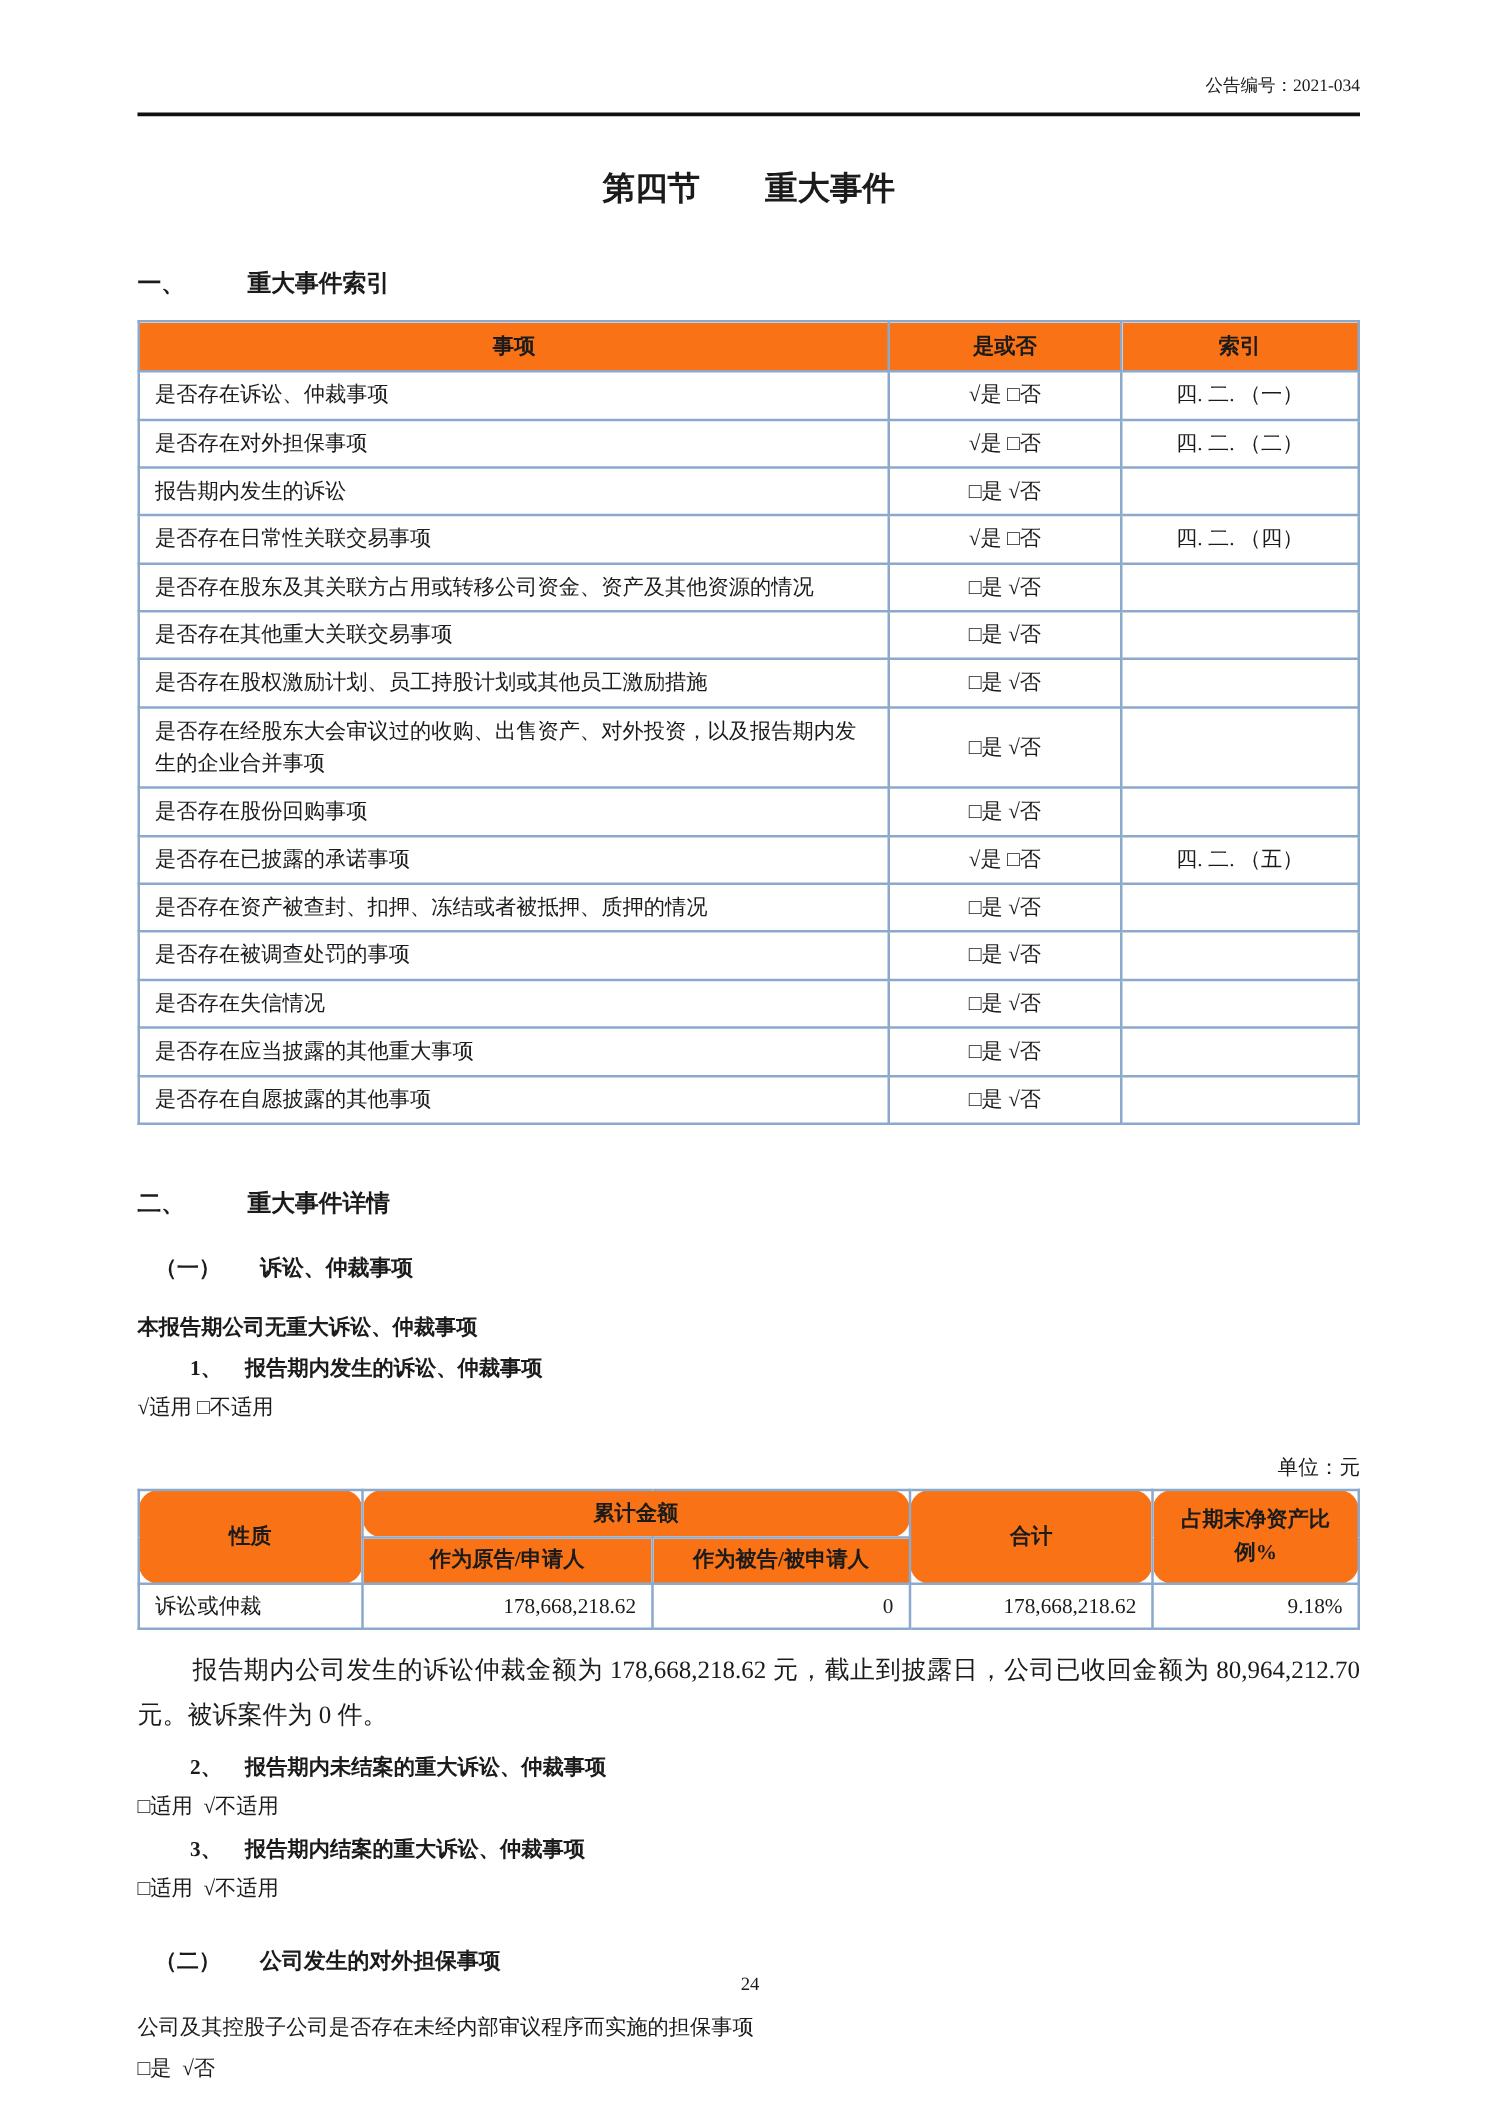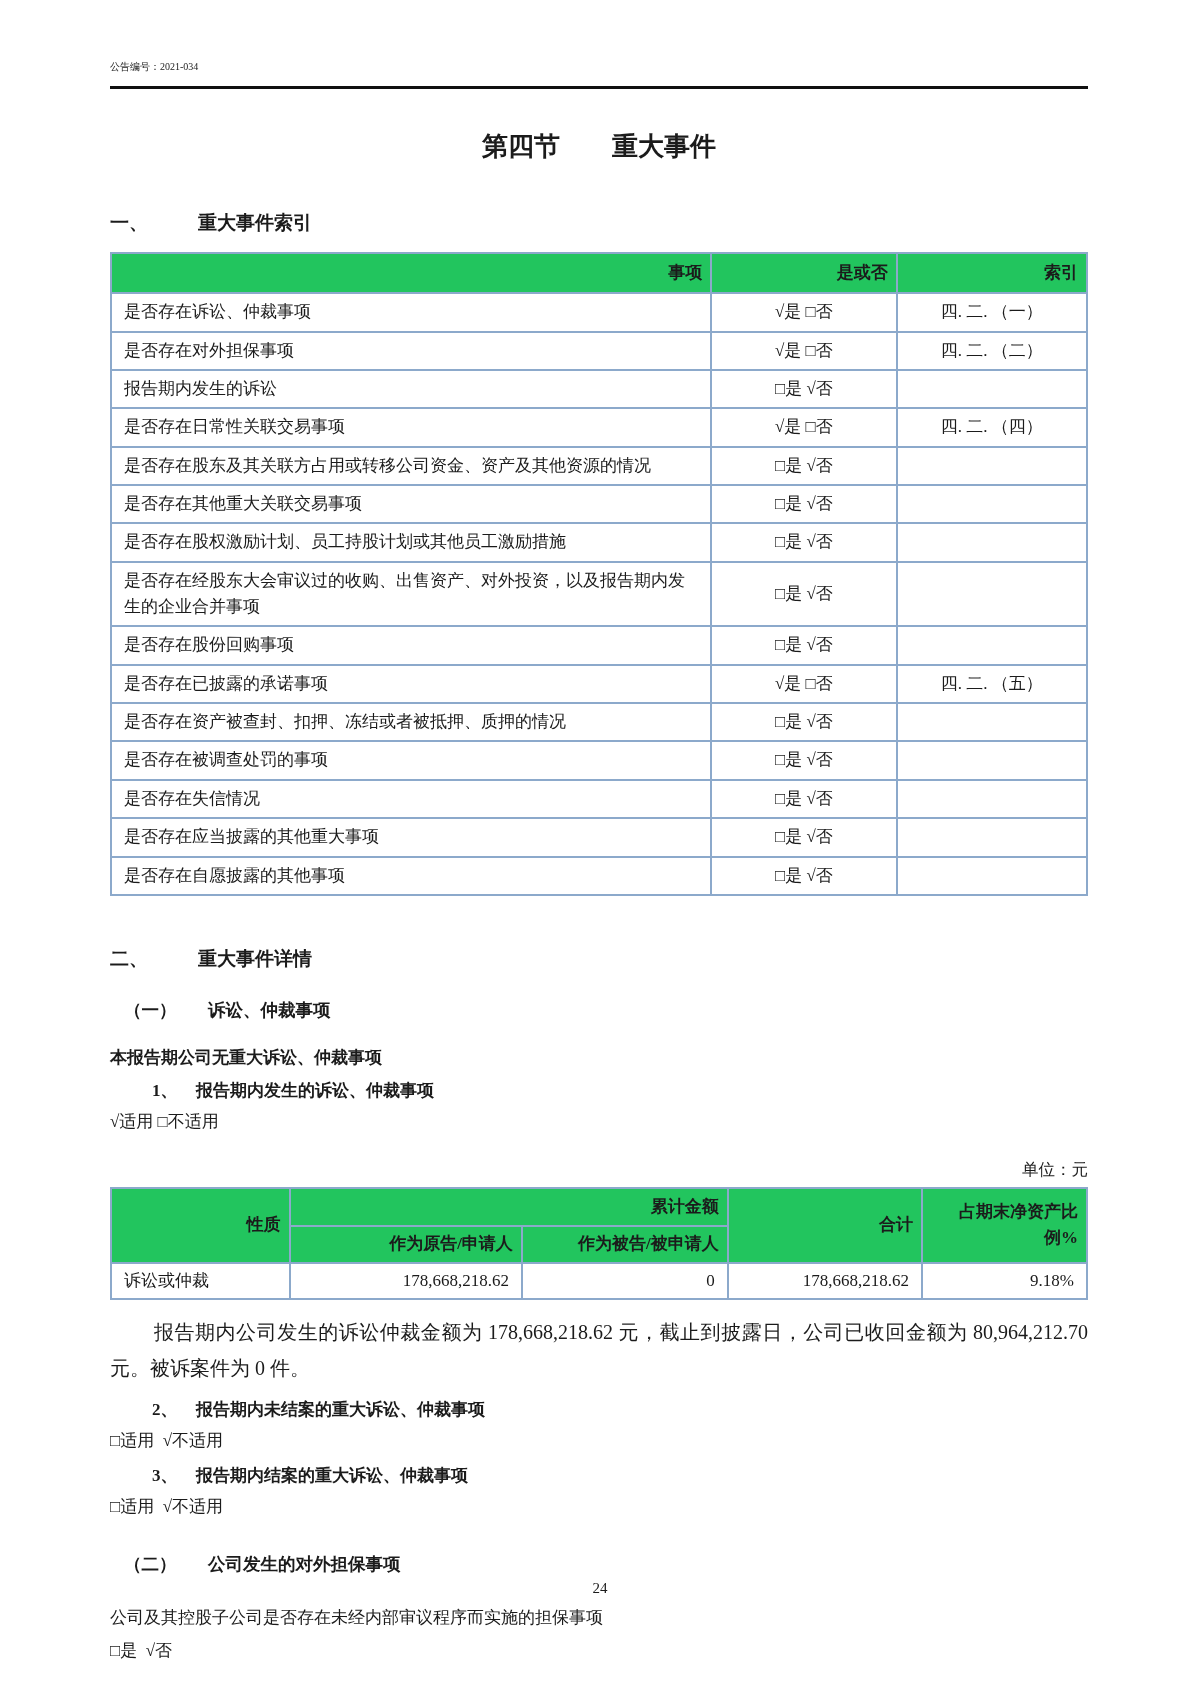--- a/index.html
+++ b/index.html
@@ -3,31 +3,31 @@
 <meta charset="utf-8">
 <style>
   html,body{margin:0;padding:0;}
   body{
     width:1200px;height:1697px;background:#ffffff;position:relative;
     font-family:"Liberation Serif","DejaVu Serif",serif;
     color:#1b1b1b;box-sizing:border-box;overflow:hidden;
   }
   .page{padding:60px 112px 0 110px;}
 
-  .notice{text-align:left;font-size:10px;padding-bottom:12px;}
+  .notice{text-align:right;font-size:14px;padding-bottom:12px;}
   .rule{border-top:3px solid #101010;height:0;}
 
   .doc-title{text-align:center;font-size:26px;font-weight:bold;margin-top:40px;}
 
   .sec-heading{display:flex;align-items:baseline;font-weight:bold;font-size:19px;margin-top:46px;}
   .sec-heading .num{width:88px;flex:none;}
 
   table{border-collapse:collapse;width:100%;table-layout:fixed;}
   td{border:2px solid #8CA9CB;line-height:1.55;overflow:hidden;}
-  .hdr{background:#22c55e;font-weight:bold;text-align:right;}
+  .hdr{background:#f97316;font-weight:bold;text-align:center;}
 
   table.idx{margin-top:16px;font-size:17px;}
   table.idx td{padding:5px 8px;}
   table.idx td.c-item{text-align:left;padding-left:12px;padding-right:16px;}
   table.idx td.c-ans{text-align:center;}
   table.idx td.c-idx{text-align:center;}
   table.idx tr.h td{padding:6px 8px;}
 
   .sub-heading{display:flex;align-items:baseline;font-weight:bold;font-size:17.5px;margin-left:14px;}
   .sub-heading .num{width:84px;flex:none;}
@@ -36,21 +36,21 @@
   .num-item{display:flex;align-items:baseline;font-weight:bold;font-size:17px;margin-left:42px;}
   .num-item .num{width:44px;flex:none;}
   .applicability{font-size:17px;white-space:pre-wrap;}
   .unit{text-align:right;font-size:16.5px;}
 
   table.lit{font-size:17px;margin-top:6px;}
   table.lit td{padding:4px 8px;}
   table.lit td.c-nature{text-align:left;padding-left:12px;}
   table.lit td.num-cell{text-align:right;padding-right:12px;font-variant-numeric:tabular-nums;}
   table.lit td.c-ratio-h{padding:4px 20px;}
-  table.lit tr.h1 td{padding:5px 8px;}
+  table.lit tr.h1 td{padding:5px 8px;border-radius:16px;}
 
   .para{font-size:20px;line-height:1.8;text-indent:2.2em;text-align:justify;}
 
   .question{font-size:17px;}
   .page-num{position:absolute;left:0;bottom:100px;width:100%;text-align:center;font-size:15px;}
 
   .mt50{margin-top:50px;} .mt34{margin-top:34px;} .mt30{margin-top:30px;}
   .mt26{margin-top:26px;} .mt24{margin-top:24px;} .mt14{margin-top:14px;}
   .mt12{margin-top:12px;} .mt10{margin-top:10px;} .mt8{margin-top:8px;}
 </style>

